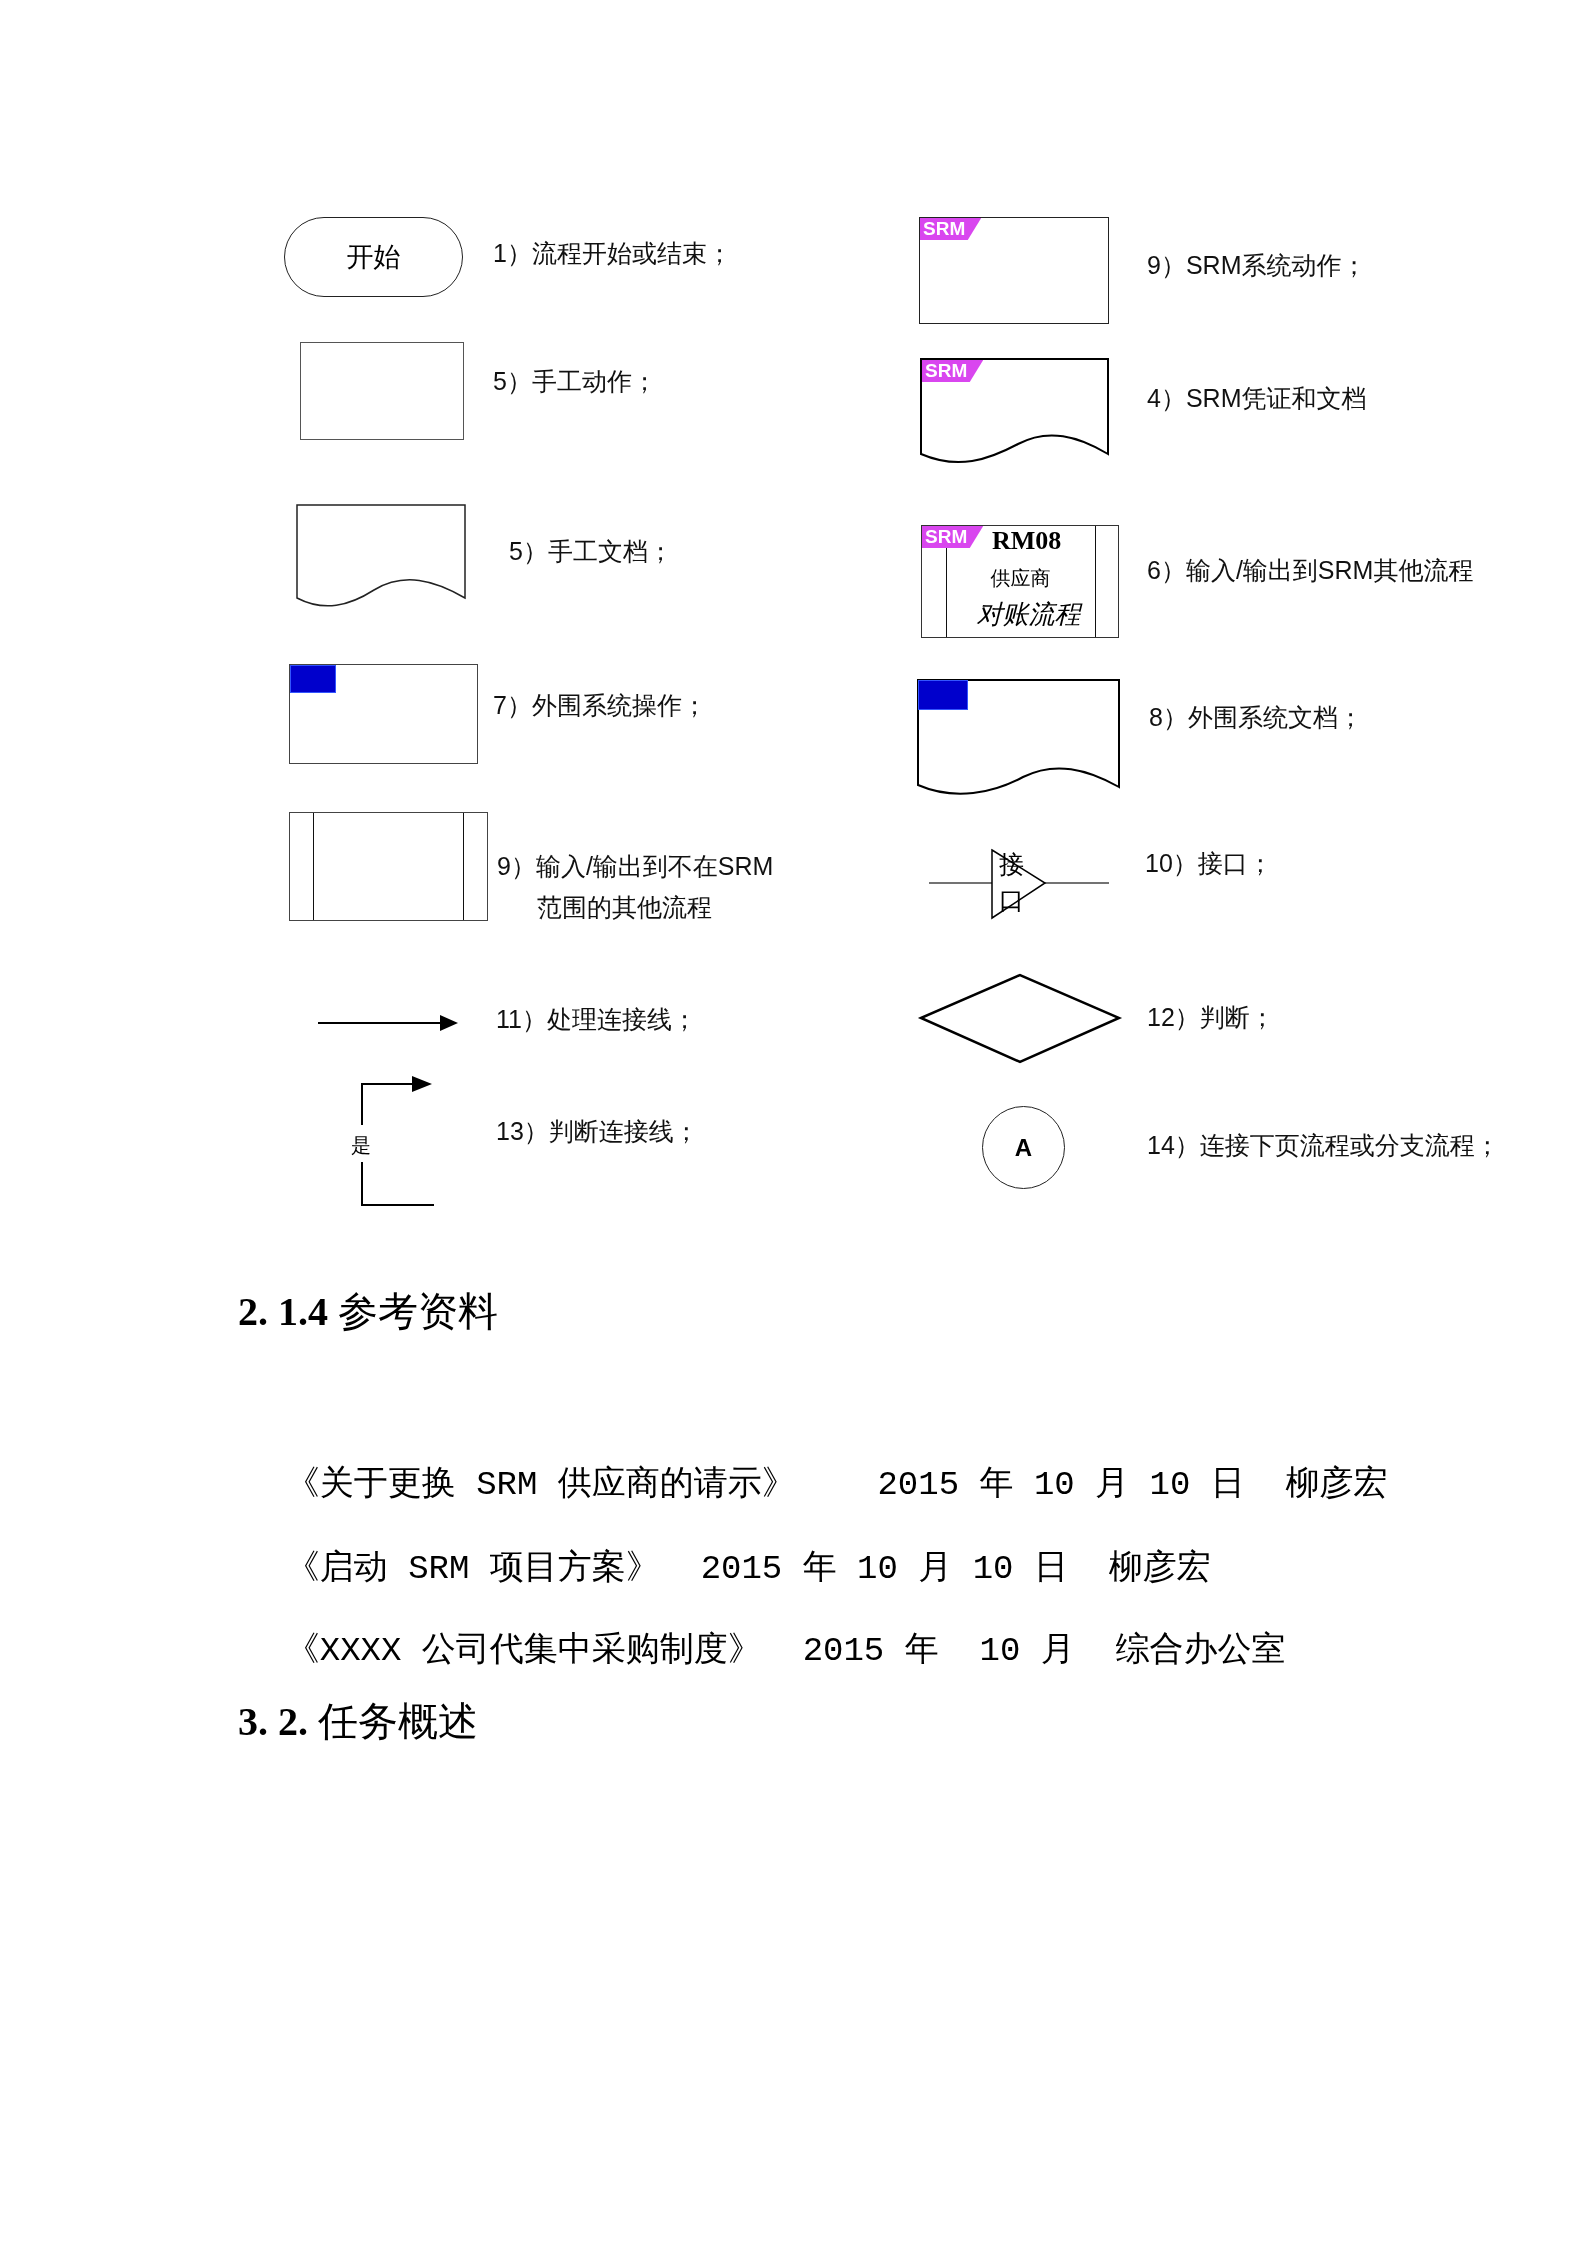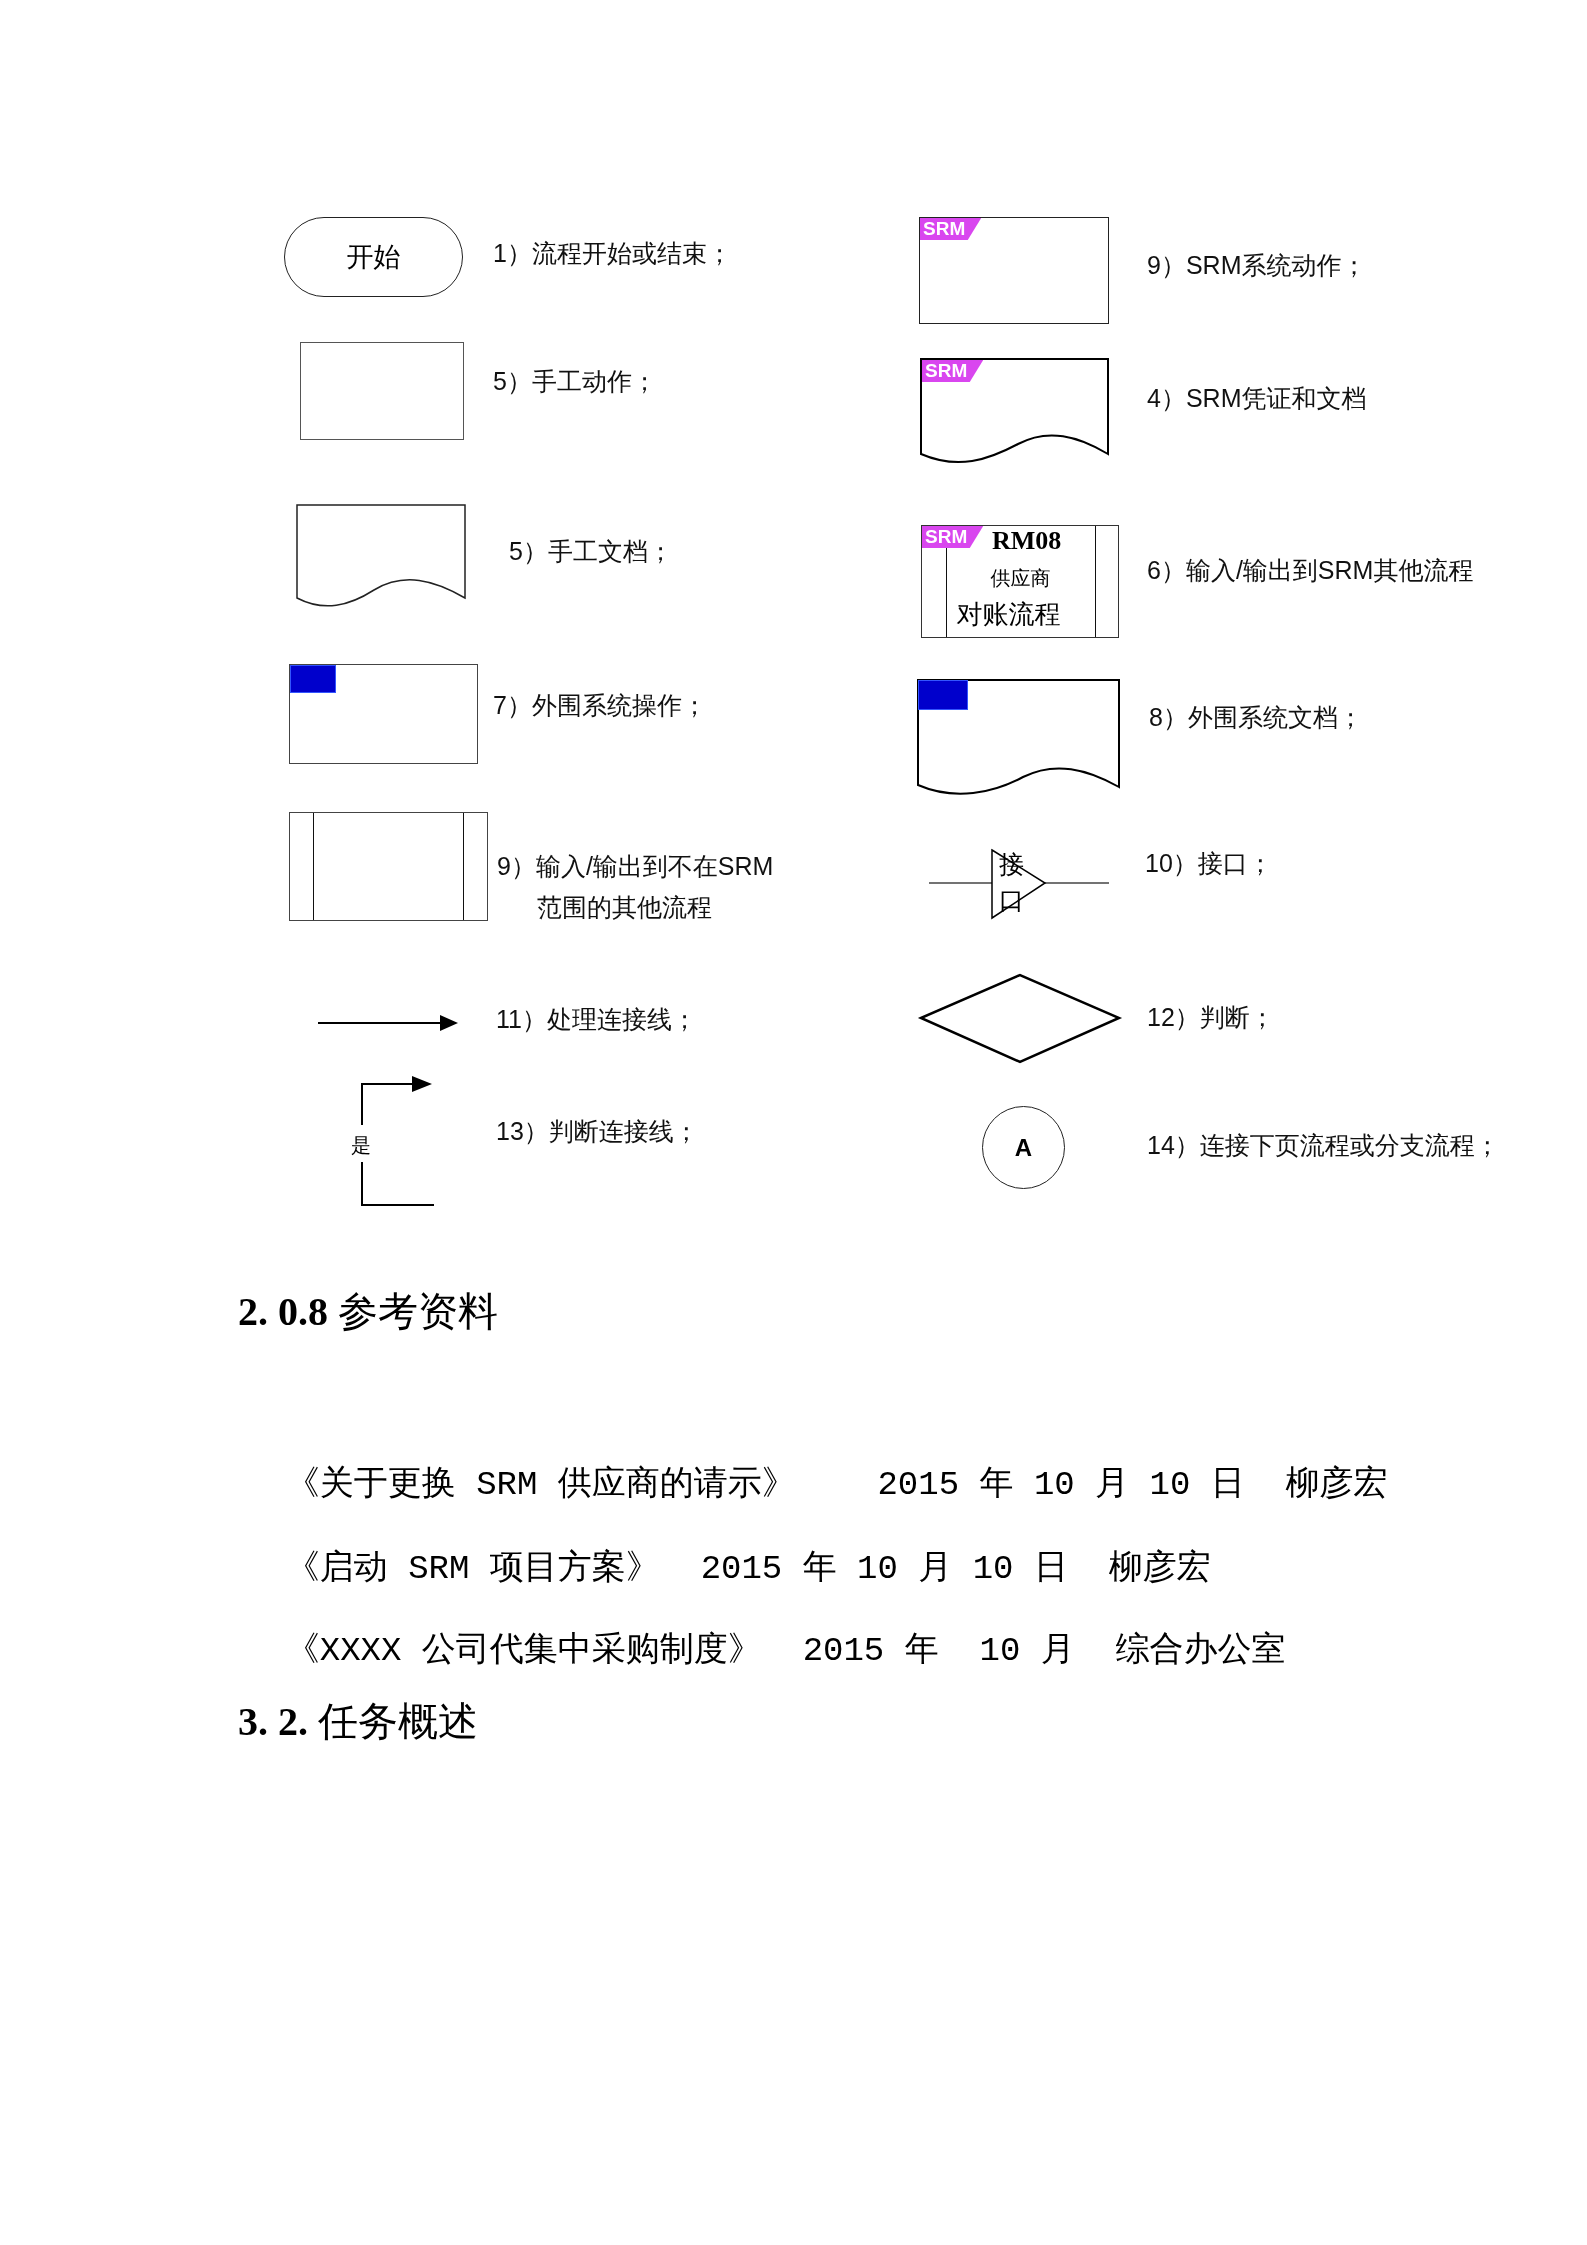--- a/index.html
+++ b/index.html
@@ -65,21 +65,21 @@
 </svg>
 <div class="srm-badge" style="left:922px; top:360px;">SRM</div>
 <div class="legend-label" style="left:1147px; top:383px;">4）SRM凭证和文档</div>
 
 <div class="shape" style="left:921px; top:525px; width:198px; height:113px; border:1.5px solid #333; box-sizing:border-box;">
   <div style="position:absolute; left:24px; top:0; bottom:0; width:0; border-left:1.5px solid #111;"></div>
   <div style="position:absolute; left:173px; top:0; bottom:0; width:0; border-left:1.5px solid #111;"></div>
   <div class="srm-badge">SRM</div>
   <div style="position:absolute; left:70px; top:0px; font-family:'Liberation Serif',serif; font-weight:bold; font-size:26px; line-height:30px;">RM08</div>
   <div style="position:absolute; left:24px; width:149px; top:36px; text-align:center; font-family:Liberation Serif, serif; font-size:20px; line-height:32px;">供应商</div>
-  <div style="position:absolute; left:12px; width:149px; top:72px; text-align:center; font-family:'DejaVu Serif',serif; font-size:26px; line-height:32px;">对账流程</div>
+  <div style="position:absolute; left:32px; width:149px; top:72px; text-align:center; font-family:'DejaVu Serif',serif; font-size:26px; line-height:32px;font-style:italic;">对账流程</div>
 </div>
 <div class="legend-label" style="left:1147px; top:555px;">6）输入/输出到SRM其他流程</div>
 
 <svg class="shape" style="left:915px; top:677px;" width="208" height="128" viewBox="0 0 208 128">
   <path d="M3,3 L204,3 L204,110 C172,92 140,84 108,100 C78,116 40,124 3,108 Z" fill="#fff" stroke="#000" stroke-width="2"></path>
 </svg>
 <div class="blue-block" style="left:918px; top:680px; width:50px; height:30px;"></div>
 <div class="legend-label" style="left:1149px; top:702px;">8）外围系统文档；</div>
 
 <svg class="shape" style="left:925px; top:845px;" width="190" height="80" viewBox="0 0 190 80">
@@ -94,21 +94,21 @@
   <polygon points="5,46 104,3 203,46 104,90" fill="#fff" stroke="#000" stroke-width="2.5"></polygon>
 </svg>
 <div class="legend-label" style="left:1147px; top:1002px;">12）判断；</div>
 
 <div class="shape" style="left:982px; top:1106px; width:83px; height:83px; border:1.5px solid #222; border-radius:50%; box-sizing:border-box; display:flex; align-items:center; justify-content:center;">
   <span style="font-family:'Liberation Sans',sans-serif; font-weight:bold; font-size:24px;">A</span>
 </div>
 <div class="legend-label" style="left:1147px; top:1130px;">14）连接下页流程或分支流程；</div>
 
 <div class="heading" style="left:238px; top:1288px;">
-  <span>2.  0.8</span>
+  <span>2.  1.4</span>
   <span class="cn">参考资料</span>
 </div>
 
 <div class="ref-line" style="left:245px; top:1425px;">
   <span>《关于更换 SRM 供应商的请示》</span><span>    </span><span>2015 年 10 月 10 日</span><span>  </span><span>柳彦宏</span>
 </div>
 <div class="ref-line" style="left:245px; top:1509px;">
   <span>《启动 SRM 项目方案》</span><span>  </span><span>2015 年 10 月 10 日</span><span>  </span><span>柳彦宏</span>
 </div>
 <div class="ref-line" style="left:245px; top:1591px;">

